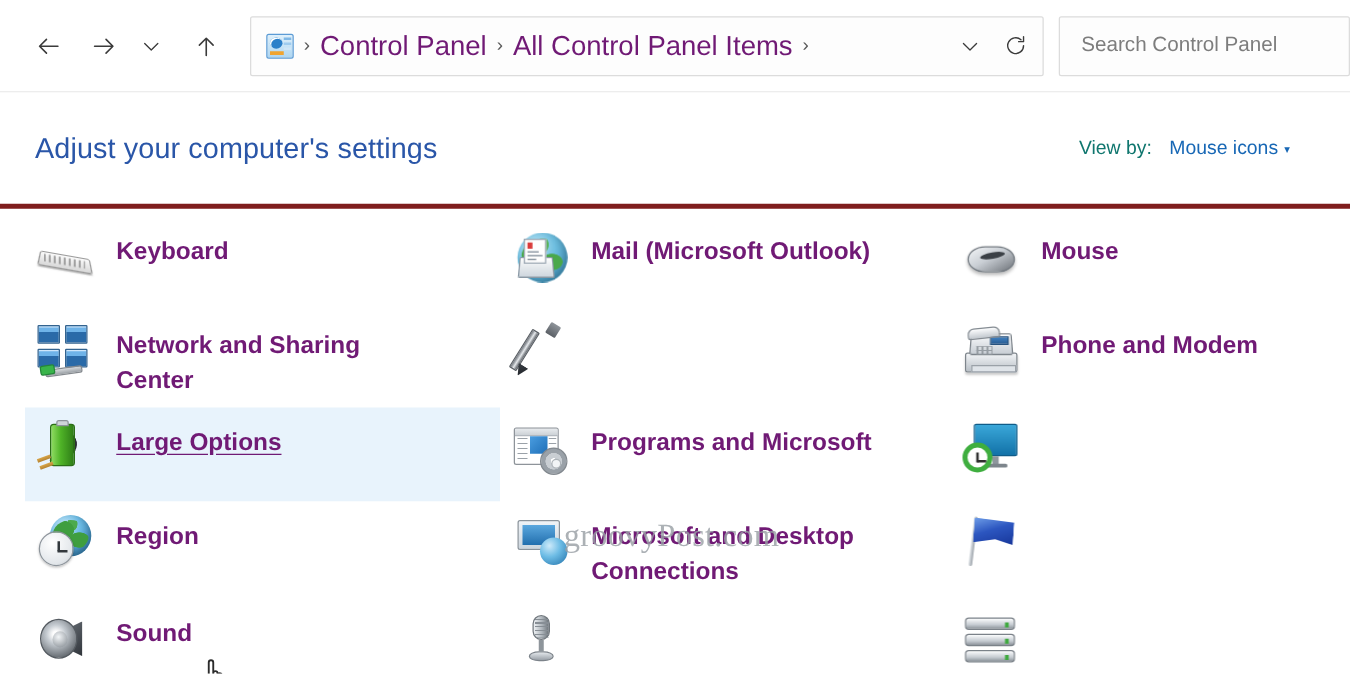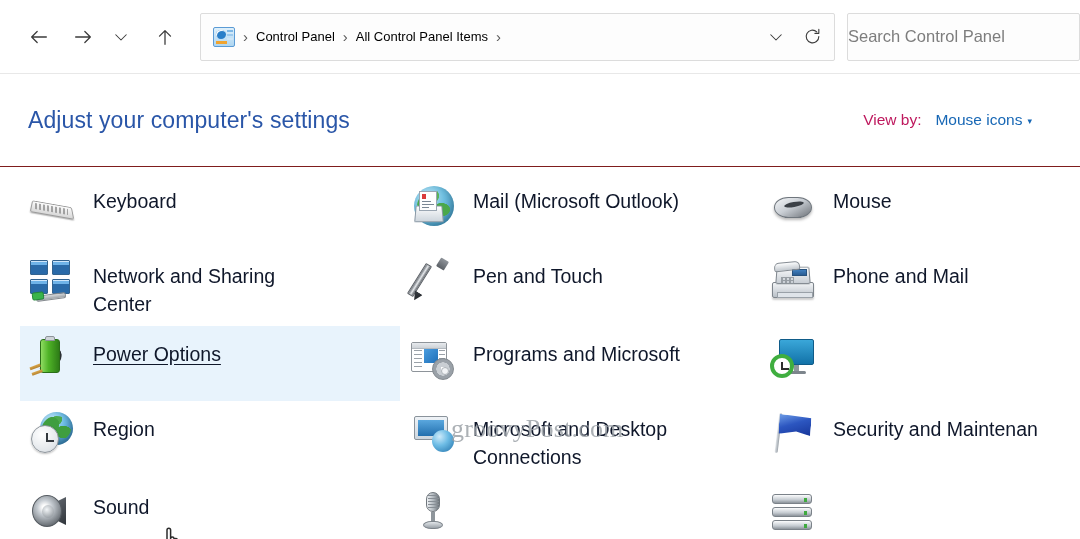--- a/index.html
+++ b/index.html
@@ -91,76 +91,77 @@
   }
 
   .crumb-sep {
     color: #5a5a5a;
     font-size: 15px;
     padding: 0 8px;
     line-height: 1;
     user-select: none;
   }
   .crumb {
-    font-size: 13px;
-    color: #000000;
+    font-size: 22px;
+    color: #701a75;
     white-space: nowrap;
   }
 
   .addr-spacer { flex: 1 1 auto; }
 
   .addr-chevron, .addr-refresh {
     width: 36px; height: 40px;
     display: flex; align-items: center; justify-content: center;
     color: #3b3b3b;
   }
 
   
   .searchbox {
     margin-left: 12px;
     height: 48px;
     flex: 1 1 auto;
     border: 1px solid #dcdcdc;
     background: #fdfdfd;
     display: flex;
     align-items: center;
+    padding-left: 17px;
     border-radius: 2px;
   }
   .searchbox .ph {
     font-size: 16.5px;
     color: #7d7d7d;
     white-space: nowrap;
   }
 
   
   .headerstrip {
     position: relative;
     height: 93px;
     background: #ffffff;
     display: flex;
     align-items: center;
     padding: 0 22px 0 28px;
-    border-bottom: 1px solid #7f1d1d;
+    border-bottom: 4px solid #7f1d1d;
   }
   .page-title {
     font-size: 23px;
     color: #2a56a8;
     font-weight: 400;
     letter-spacing: .1px;
   }
   .viewby {
     margin-left: auto;
     display: flex;
     align-items: baseline;
     gap: 14px;
     padding-right: 26px;
   }
   .viewby-label {
     font-size: 15.5px;
-    color: #be185d;
+    color: #0f766e;
   }
   .viewby-value {
     font-size: 15.5px;
     color: #1767b5;
   }
   .viewby-caret {
     font-size: 9px;
     color: #1767b5;
     margin-left: -9px;
     position: relative;
@@ -196,24 +197,25 @@
   .cp-item .ico {
     width: 46px; height: 46px;
     flex: 0 0 46px;
     position: relative;
     margin-top: 2px;
   }
 
   .cp-item .lbl {
     font-size: 19.5px;
     line-height: 28px;
-    color: #0f172a;
+    color: #701a75;
     padding-top: 6px;
     max-width: 270px;
     white-space: pre-line;
+    font-weight: bold;
   }
   .cp-item.selected .lbl {
     text-decoration: underline;
     text-underline-offset: 3px;
   }
   .cp-item.nowrap .lbl { white-space: nowrap; }
 
   
   .ic { position:absolute; }
 
@@ -674,42 +676,41 @@
       <span class="lbl">Network and Sharing
 Center</span>
     </div>
 
     <div class="cp-item nowrap">
       <span class="ico ico-pen">
         <span class="ic shaft"></span>
           <span class="ic tip"></span>
           <span class="ic cap"></span>
       </span>
-      <span class="lbl">Pen and Touch</span>
     </div>
 
     <div class="cp-item nowrap">
       <span class="ico ico-phone">
         <span class="ic base"></span>
           <span class="ic top"></span>
         <span class="ic screen"></span>
           <span class="ic keys"></span>
           <span class="ic handset"></span>
       </span>
-      <span class="lbl">Phone and Mail</span>
+      <span class="lbl">Phone and Modem</span>
     </div>
 
     <div class="cp-item nowrap selected">
       <span class="ico ico-power">
         <span class="ic cord"></span>
           <span class="ic batt"></span>
         <span class="ic cap"></span>
           <span class="ic prongs"></span>
       </span>
-      <span class="lbl">Power Options</span>
+      <span class="lbl">Large Options</span>
     </div>
 
     <div class="cp-item nowrap">
       <span class="ico ico-prog">
         <span class="ic win"></span>
           <span class="ic lines"></span>
         <span class="ic lines2"></span>
           <span class="ic blue"></span>
           <span class="ic cd"></span>
       </span>
@@ -746,21 +747,20 @@
       </span>
       <span class="lbl">Microsoft and Desktop
 Connections</span>
     </div>
 
     <div class="cp-item nowrap">
       <span class="ico ico-sec">
         <span class="ic pole"></span>
           <span class="ic flag"></span>
       </span>
-      <span class="lbl">Security and Maintenan</span>
     </div>
 
     <div class="cp-item nowrap">
       <span class="ico ico-snd">
         <span class="ic cone"></span>
           <span class="ic ring"></span>
       </span>
       <span class="lbl">Sound</span>
     </div>
 

